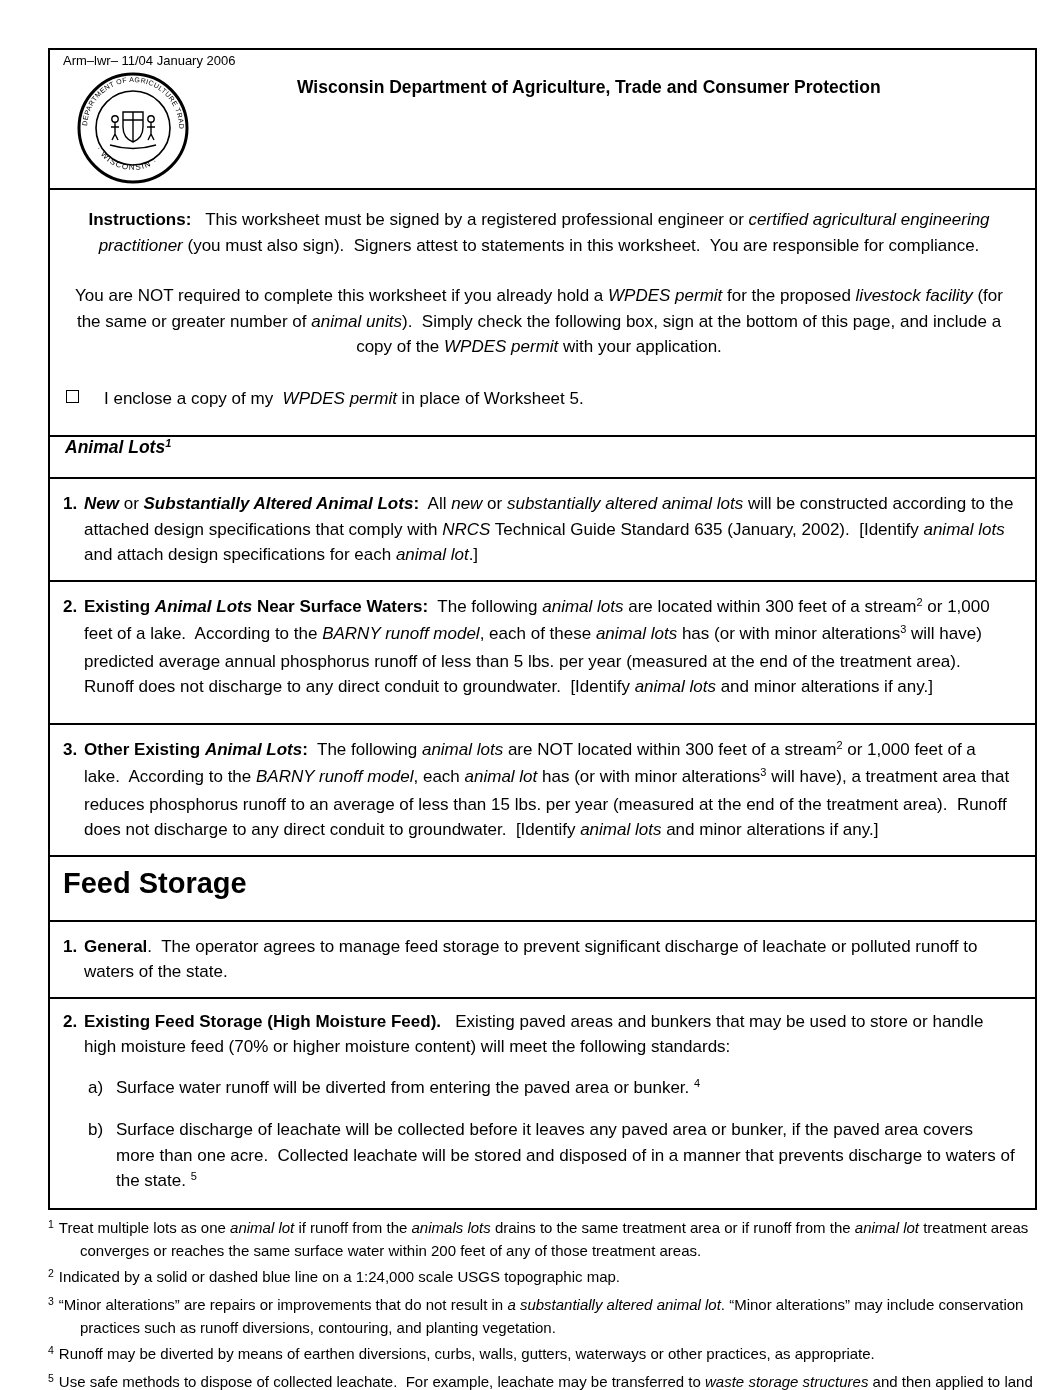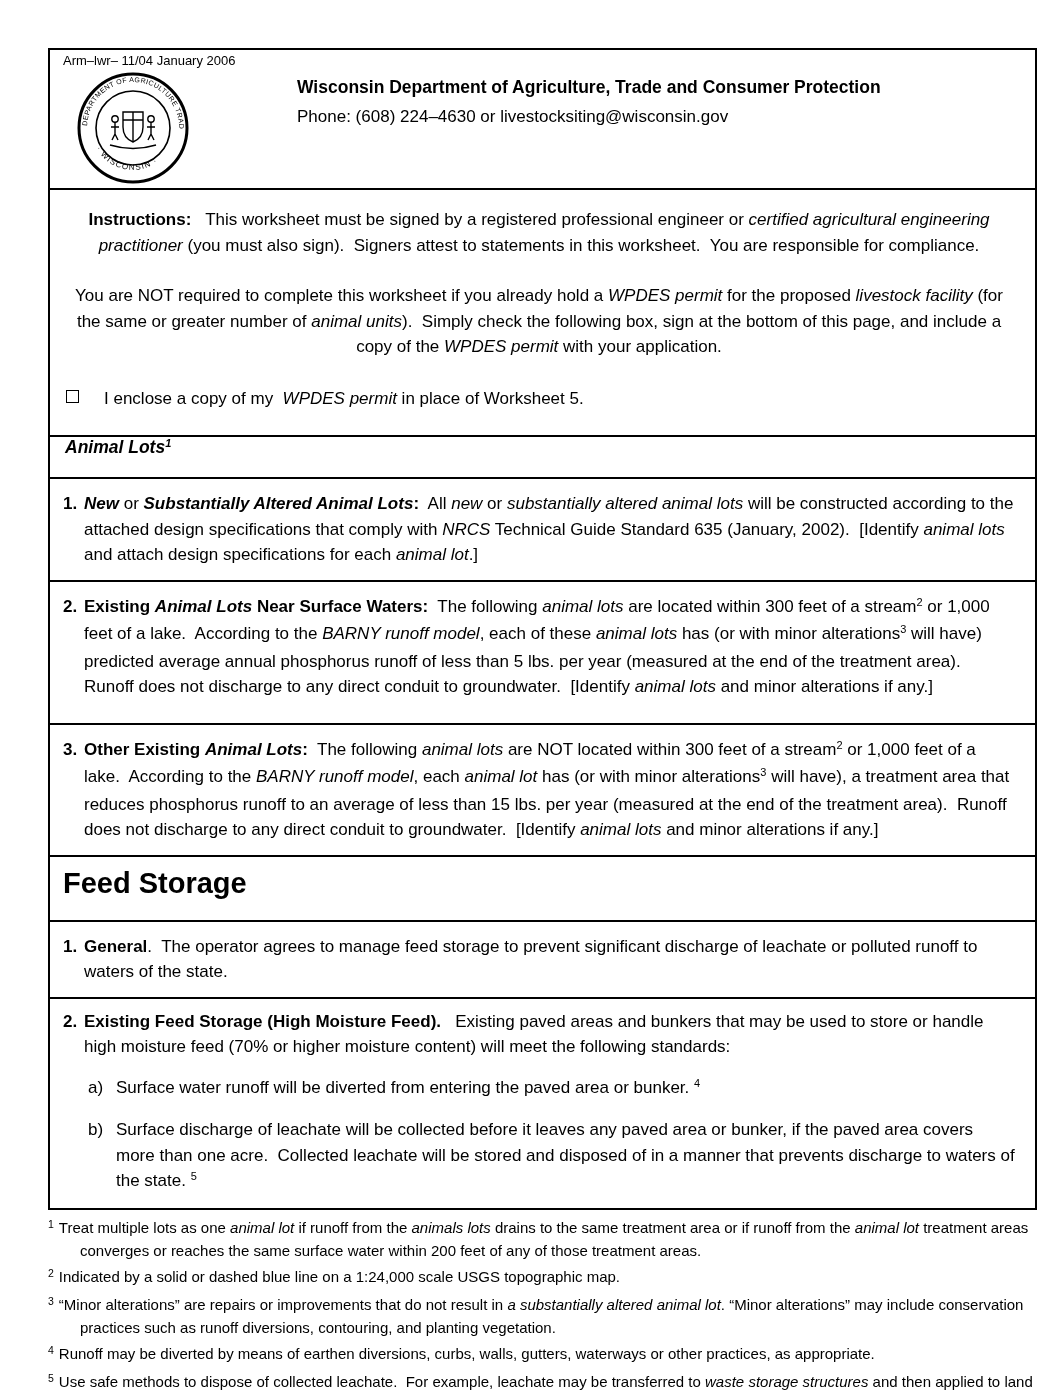--- a/index.html
+++ b/index.html
@@ -85,21 +85,20 @@
         <circle cx="39" cy="48" r="3.2"></circle>
         <path d="M39 51 v12 M35 56 h8 M39 63 l-3 6 M39 63 l3 6"></path>
         <circle cx="75" cy="48" r="3.2"></circle>
         <path d="M75 51 v12 M71 56 h8 M75 63 l-3 6 M75 63 l3 6"></path>
         <path d="M34 74 q23 7 46 0"></path>
       </g>
     </svg>
 
     <div class="dept">
       <div class="dept-name">Wisconsin Department of Agriculture, Trade and Consumer Protection</div>
-      <div>Phone:  (608) 224–4630 or livestocksiting@wisconsin.gov</div>
     </div>
 
   </div>
 
   <div class="row instructions bodytext">
     <p class="rich"><span class="rs-b">Instructions:</span><span>   This worksheet must be signed by a registered professional engineer or </span><span class="rs-i">certified agricultural engi­neering practitioner</span><span> (you must also sign).  Signers attest to statements in this worksheet.  You are responsible for compliance.</span></p>
     <p class="rich"><span>You are NOT required to complete this worksheet if you already hold a </span><span class="rs-i">WPDES permit</span><span> for the proposed </span><span class="rs-i">livestock facility</span><span> (for the same or greater number of </span><span class="rs-i">animal units</span><span>).  Simply check the following box, sign at the bottom of this page, and include a copy of the </span><span class="rs-i">WPDES permit</span><span> with your application.</span></p>
     <div class="checkline">
       <span class="checkbox"></span>
       <span class="rich"><span>I enclose a copy of my  </span><span class="rs-i">WPDES permit</span><span> in place of Worksheet 5.</span></span>

